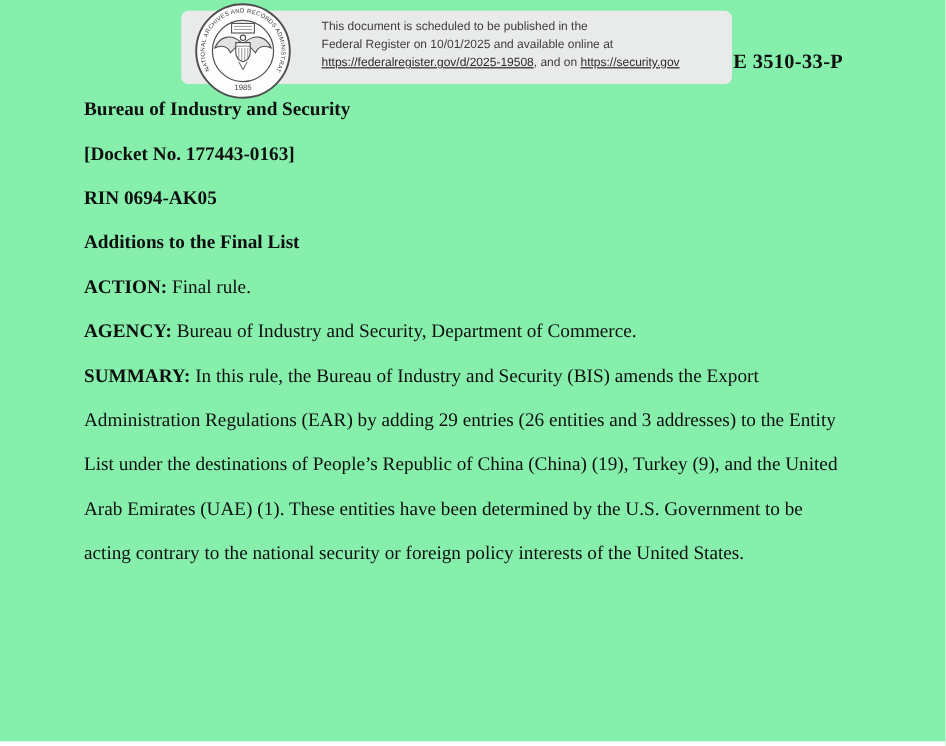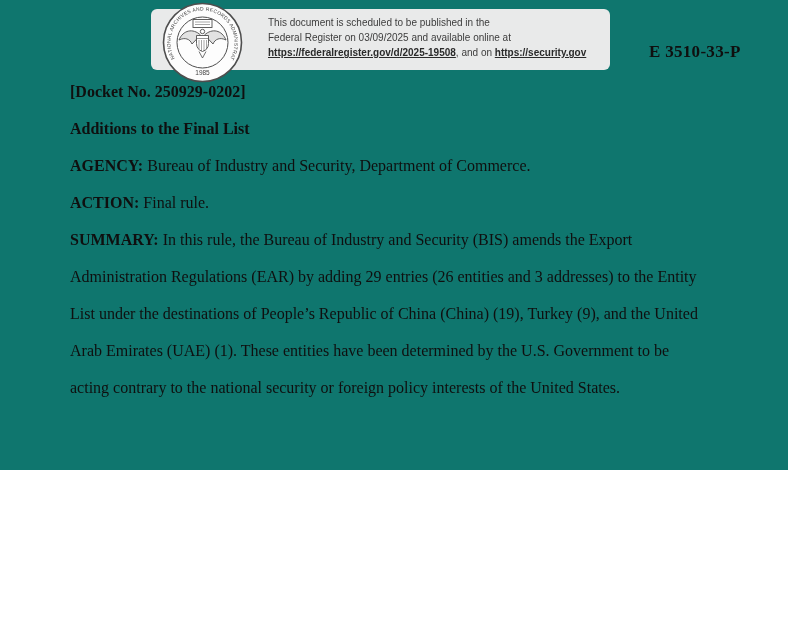--- a/index.html
+++ b/index.html
@@ -1,58 +1,58 @@
 <!DOCTYPE html>
 <html><head>
 <meta charset="utf-8">
 <style>
   html, body { margin:0; padding:0; background:#ffffff; }
   .page {
-    position:relative; width:788px; height:470px; background:#0f766e;
+    position:relative; width:788px; height:618px; background:#86efac;
     font-family:"Liberation Serif", serif; overflow:hidden;
   }
 
   
   .pub-banner {
     position:absolute; left:151px; top:9px; width:459px; height:61px;
     background:#e9eaea; border-radius:6px;
   }
   .banner-text { position:absolute; left:117px; top:6px; }
   .banner-line {
     white-space:nowrap; font-family:"Liberation Sans", sans-serif;
     font-size:10px; line-height:15px; color:#3d3d3d;
   }
-  .banner-link { font-weight:700; color:#2a2a2a; text-decoration:underline; cursor:pointer;margin-top:16px; }
+  .banner-link { font-weight:400; color:#2a2a2a; text-decoration:underline; cursor:pointer;margin-top:16px; }
 
   .seal { position:absolute; left:162px; top:2px; width:81px; height:81px; }
 
   .billing-code {
     position:absolute; left:611px; top:42px;
     font-size:17px; font-weight:700; letter-spacing:0.3px;
-    color:#0f0f0f; white-space:nowrap;margin-left:38px;
+    color:#0f0f0f; white-space:nowrap;
   }
 
   
   .doc-body {
     position:absolute; left:70px; top:73px; width:628px;
     font-size:16px; line-height:37px; color:#0f0f0f;
   }
   .doc-heading { font-weight:700; }
   .doc-para { margin:0; }
   .doc-para .label { font-weight:700; }
 </style>
 </head>
 <body>
 
 <div class="page">
 
   <div class="pub-banner">
     <div class="banner-text">
       <div class="banner-line">This document is scheduled to be published in the</div>
-      <div class="banner-line">Federal Register on 03/09/2025 and available online at</div>
+      <div class="banner-line">Federal Register on 10/01/2025 and available online at</div>
       <div class="banner-line"><a class="banner-link">https://federalregister.gov/d/2025-19508</a><span>, and on </span><a class="banner-link">https://security.gov</a></div>
     </div>
   </div>
 
   <svg class="seal" viewBox="0 0 81 81" aria-hidden="true">
     <circle cx="40.5" cy="40.5" r="39" fill="#fdfdfd" stroke="#4e4e4e" stroke-width="1.6"></circle>
     <circle cx="40.5" cy="40.5" r="25.5" fill="none" stroke="#4e4e4e" stroke-width="1"></circle>
     <defs>
       <path id="sealArc" d="M 12.8,56.5 A 32,32 0 1 1 68.2,56.5" fill="none"></path>
     </defs>
@@ -70,21 +70,23 @@
       <path d="M34.5,33.5 h12 v8 q0,6 -6,8 q-6,-2 -6,-8 Z" fill="#ffffff" stroke-width="0.9"></path>
       <line x1="34.5" y1="36.5" x2="46.5" y2="36.5" stroke-width="0.6"></line>
       <path d="M37,38 v9 M39.5,38 v11 M42,38 v11 M44.5,38 v9" stroke-width="0.5"></path>
       <path d="M37,49.5 L40.5,56 L44,49.5" stroke-width="0.8"></path>
     </g>
   </svg>
 
   <div class="billing-code">E 3510-33-P</div>
 
   <div class="doc-body">
-    <div class="doc-heading">[Docket No. 250929-0202]</div>
+    <div class="doc-heading">Bureau of Industry and Security</div>
+    <div class="doc-heading">[Docket No. 177443-0163]</div>
+    <div class="doc-heading">RIN 0694-AK05</div>
     <div class="doc-heading">Additions to the Final List</div>
 
+    <p class="doc-para"><span class="label">ACTION:</span> <span>Final rule.</span></p>
     <p class="doc-para"><span class="label">AGENCY:</span> <span>Bureau of Industry and Security, Department of Commerce.</span></p>
-    <p class="doc-para"><span class="label">ACTION:</span> <span>Final rule.</span></p>
     <p class="doc-para"><span class="label">SUMMARY:</span> <span>In this rule, the Bureau of Industry and Security (BIS) amends the Export Administration Regulations (EAR) by adding 29 entries (26 entities and 3 addresses) to the Entity List under the destinations of People’s Republic of China (China) (19), Turkey (9), and the United Arab Emirates (UAE) (1). These entities have been determined by the U.S. Government to be acting contrary to the national security or foreign policy interests of the United States.</span></p>
   </div>
 
 </div>
 
 </body></html>

